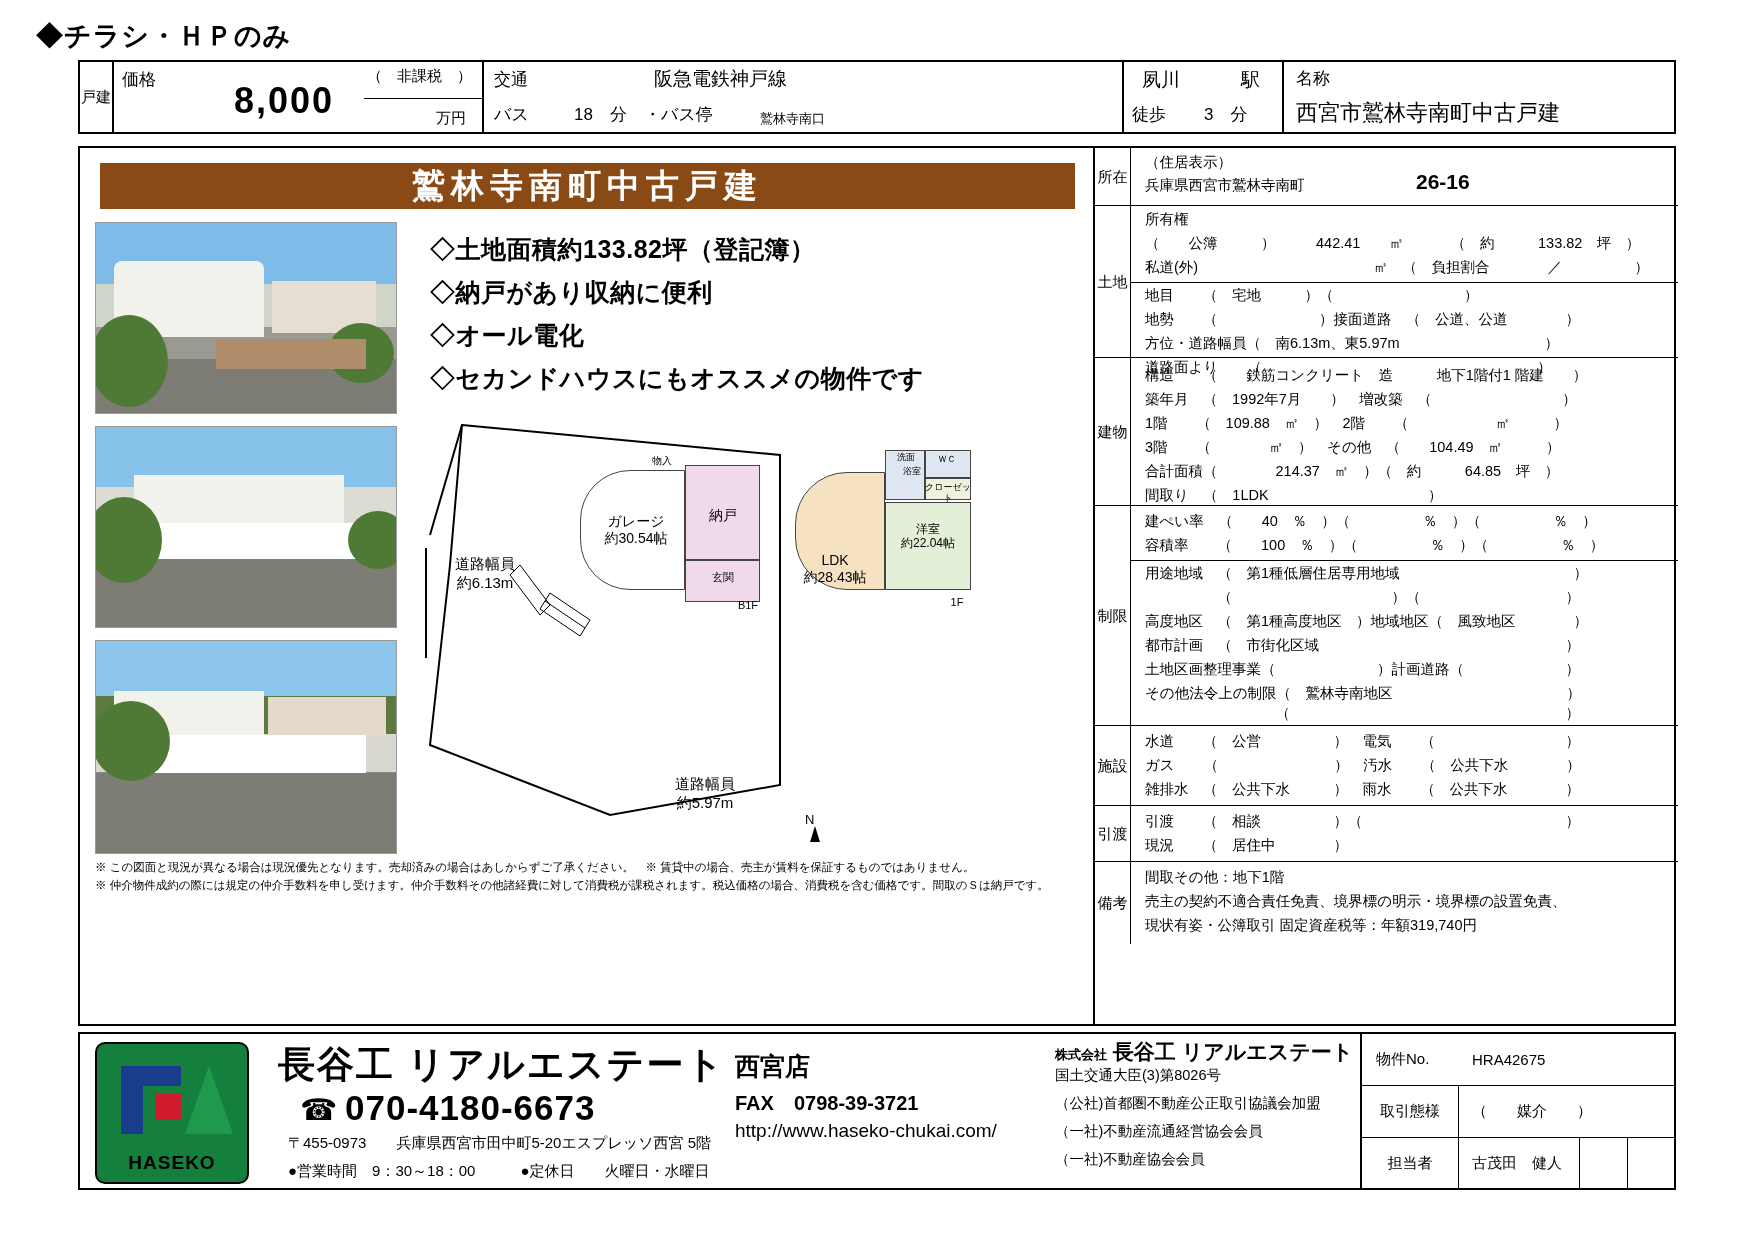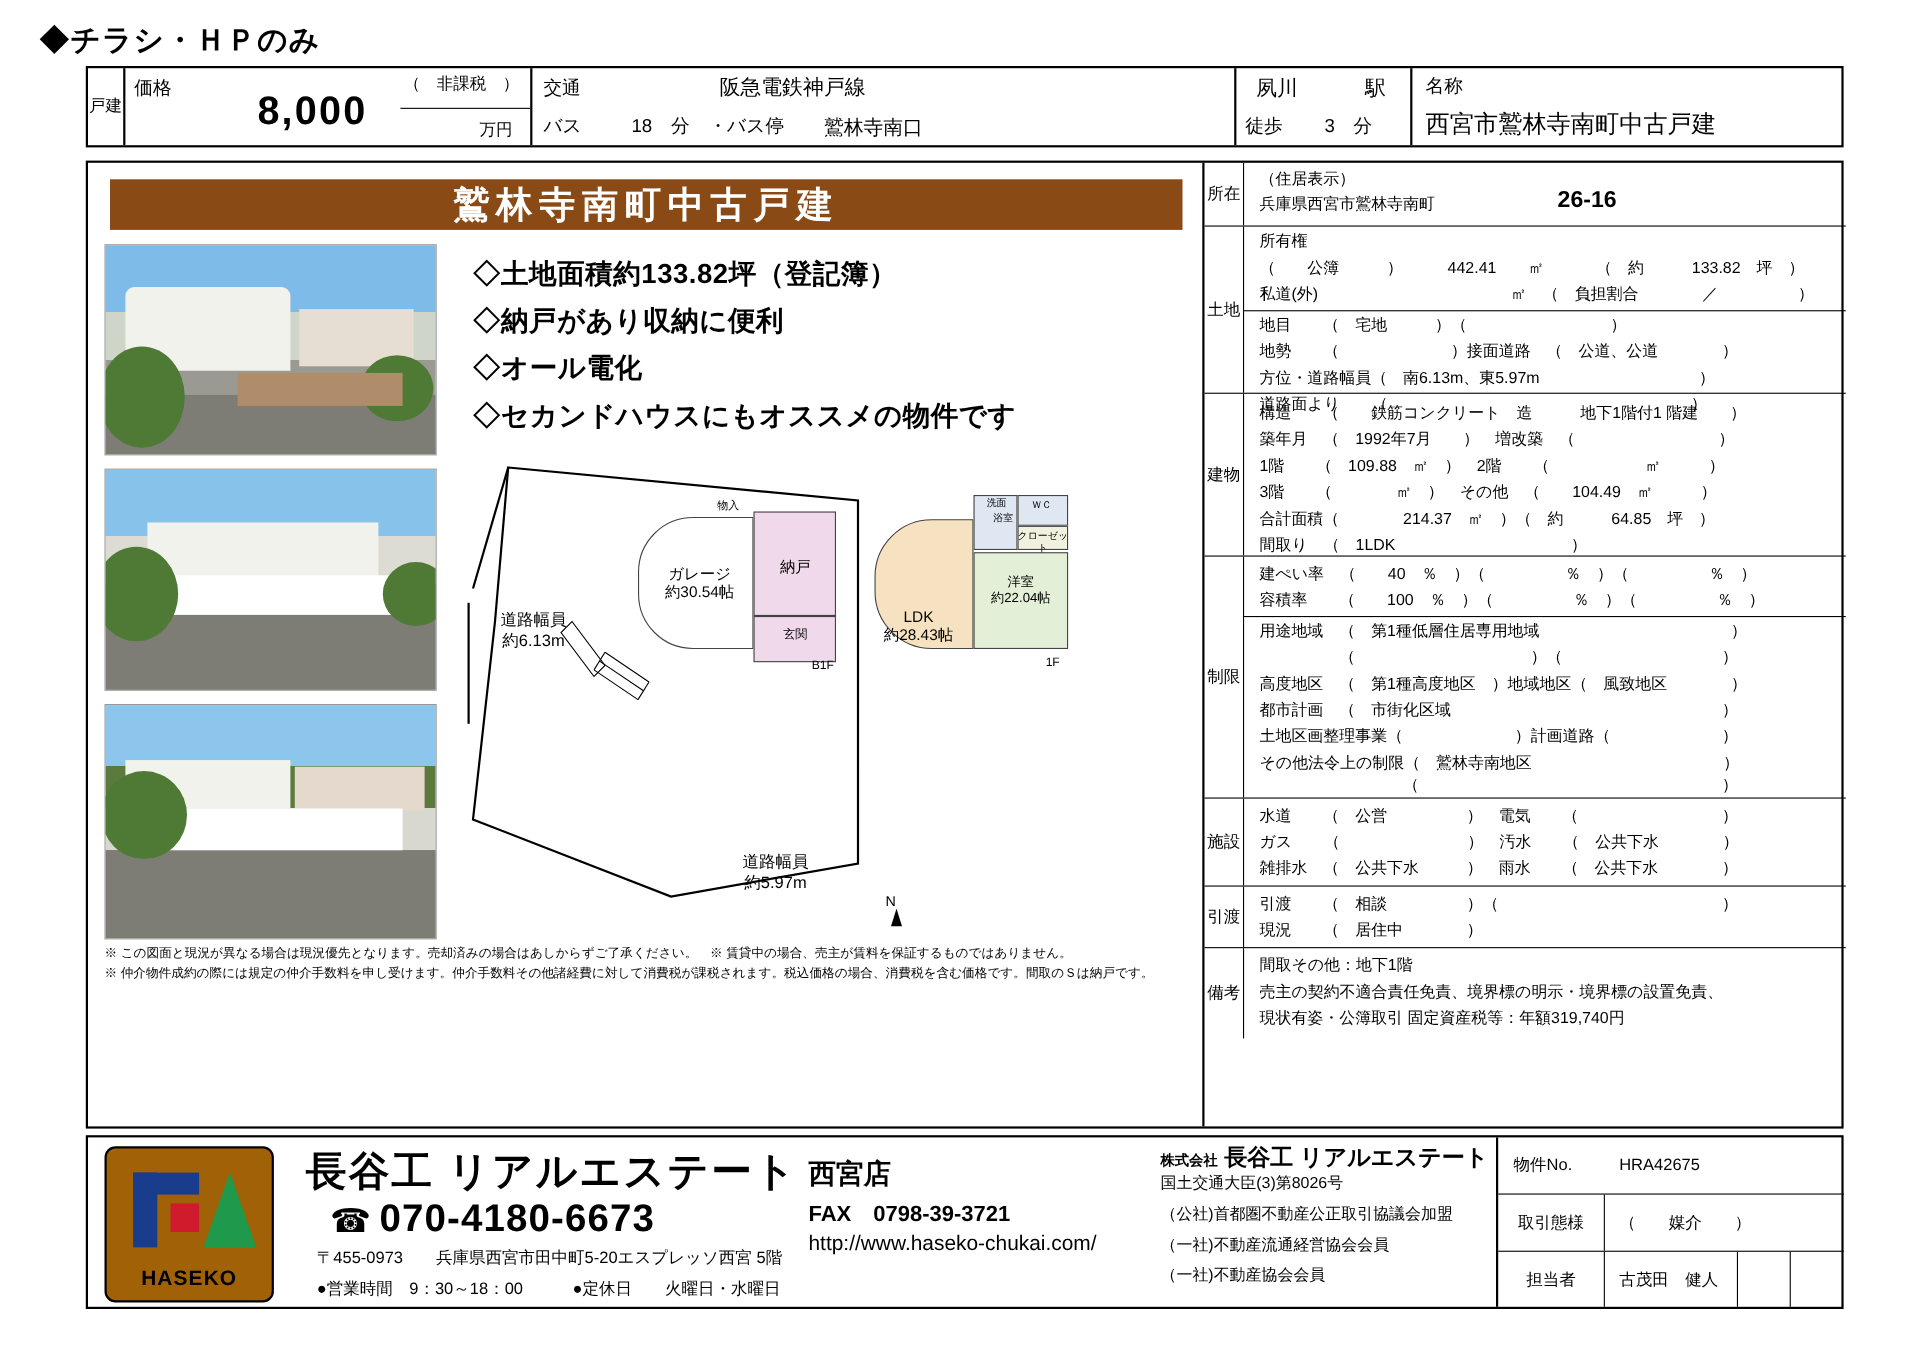--- a/index.html
+++ b/index.html
@@ -27,21 +27,21 @@
   .hdr-price .num{position:absolute;left:120px;top:18px;font-size:36px;font-weight:bold;letter-spacing:2px;}
   .hdr-price .tax{position:absolute;right:10px;top:5px;font-size:15px;}
   .hdr-price .unit{position:absolute;right:16px;bottom:4px;font-size:15px;}
   .hdr-price .divline{position:absolute;right:0;top:36px;width:118px;height:0;border-top:1px solid #000;}
   .hdr-traffic{width:640px;}
   .hdr-traffic .t1{position:absolute;left:10px;top:6px;font-size:17px;}
   .hdr-traffic .t2{position:absolute;left:170px;top:4px;font-size:19px;}
   .hdr-traffic .t3{position:absolute;left:10px;bottom:6px;font-size:17px;}
   .hdr-traffic .t4{position:absolute;left:90px;bottom:6px;font-size:17px;}
   .hdr-traffic .t5{position:absolute;left:160px;bottom:6px;font-size:17px;font-family:Liberation Mono, monospace;}
-  .hdr-traffic .t6{position:absolute;left:265px;bottom:4px;font-size:18px;}
+  .hdr-traffic .t6{position:absolute;left:276px;bottom:4px;font-size:13px;}
   .hdr-station{width:160px;}
   .hdr-station .s1{position:absolute;left:18px;top:5px;font-size:19px;}
   .hdr-station .s2{position:absolute;right:22px;top:5px;font-size:19px;}
   .hdr-station .s3{position:absolute;left:8px;bottom:6px;font-size:17px;}
   .hdr-station .s4{position:absolute;left:80px;bottom:6px;font-size:17px;}
   .hdr-name{flex:1;}
   .hdr-name .n1{position:absolute;left:12px;top:5px;font-size:17px;}
   .hdr-name .n2{position:absolute;left:12px;bottom:4px;font-size:22px;}
 
   
@@ -74,21 +74,21 @@
   
   #right{position:absolute;left:1093px;top:148px;width:583px;height:876px;border-left:2px solid #000;}
   .rrow{position:relative;border-bottom:1px solid #000;box-sizing:border-box;}
   .rlab{position:absolute;left:0;top:0;width:36px;height:100%;border-right:1px solid #000;display:flex;align-items:center;justify-content:center;font-size:15px;text-align:center;line-height:1.05;box-sizing:border-box;}
   .rbody{position:absolute;left:36px;top:0;right:0;bottom:0;}
   .ln{position:absolute;font-size:14.5px;white-space:nowrap;}
   .sub{position:absolute;left:0;right:0;border-bottom:1px solid #000;}
 
   
   #bot{left:78px;top:1032px;width:1598px;height:158px;border:2px solid #000;}
-  #logo{position:absolute;left:95px;top:1042px;width:150px;height:138px;border:2px solid #000;border-radius:10px;background:#a16207;}
+  #logo{position:absolute;left:95px;top:1042px;width:150px;height:138px;border:2px solid #000;border-radius:10px;background:#15803d;}
   .lg-b{position:absolute;background:#1a3c8c;}
   .lg-r{position:absolute;background:#cf1b2b;}
   .lg-g{position:absolute;background:#1f9a4d;}
   #logo .txt{position:absolute;left:0;right:0;bottom:8px;text-align:center;font-size:19px;font-weight:bold;letter-spacing:1px;}
 
   #brand{position:absolute;left:278px;top:1040px;font-size:37px;font-weight:bold;letter-spacing:2px;}
   #branch{position:absolute;left:735px;top:1050px;font-size:25px;font-weight:bold;}
   #tel{position:absolute;left:295px;top:1088px;font-size:35px;font-weight:bold;letter-spacing:1px;}
   #telicon{position:absolute;left:300px;top:1092px;font-size:30px;}
   #fax{position:absolute;left:735px;top:1090px;font-size:20px;font-weight:bold;text-align:right;}

